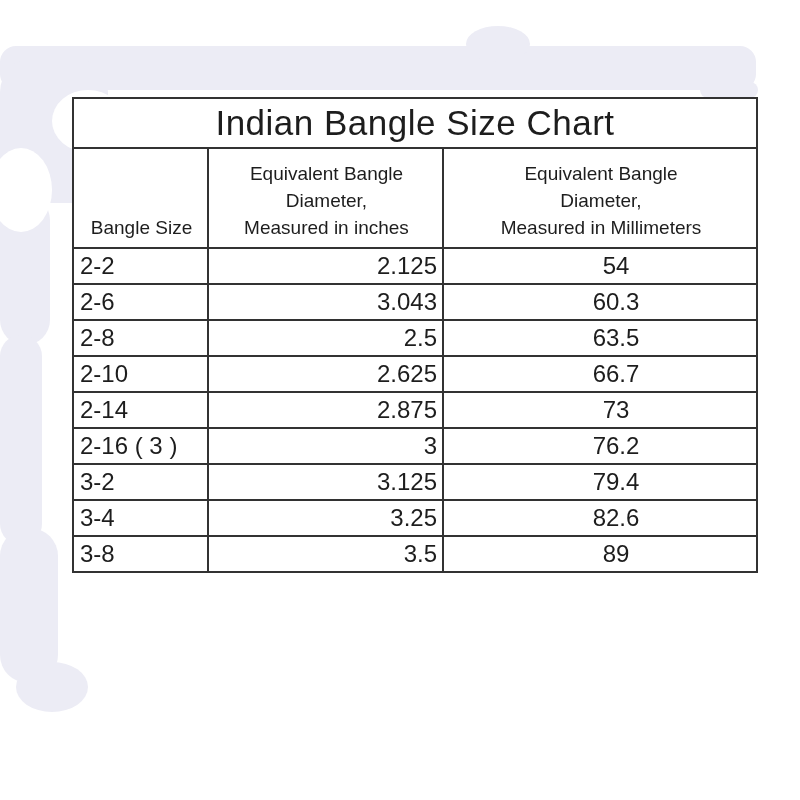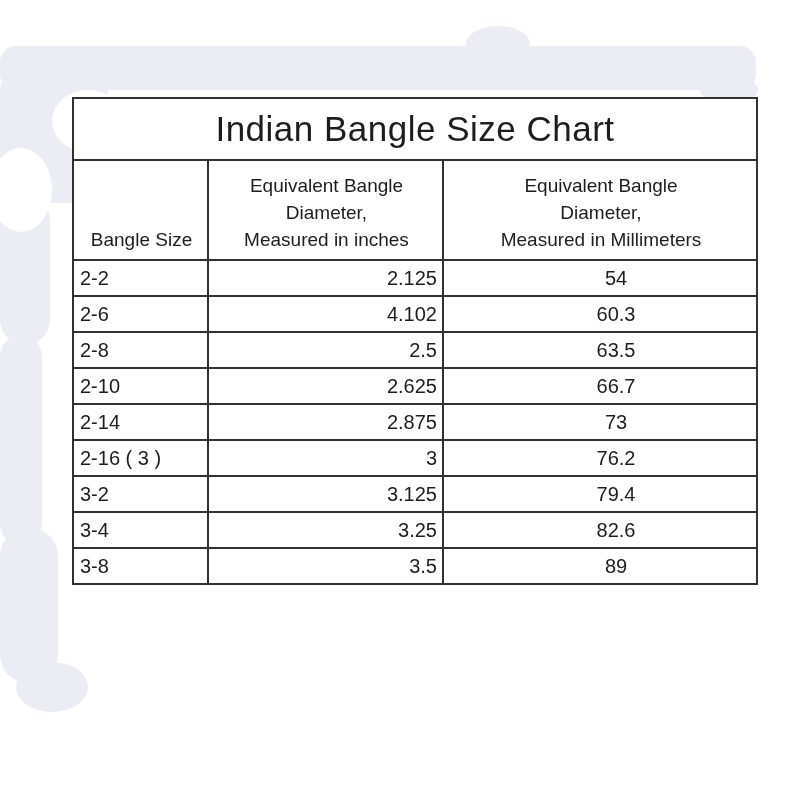--- a/index.html
+++ b/index.html
@@ -43,40 +43,40 @@
     table-layout: fixed;
     width: 684px;
     background: #ffffff;
   }
   table.size-chart th,
   table.size-chart td {
     border: 2px solid #323232;
     font-weight: 400;
     overflow: hidden;
   }
-  .title-row { height: 62px; }
+  .title-row { height: 50px; }
   .title-cell {
     text-align: center;
     vertical-align: middle;
     font-size: 35px;
     letter-spacing: 0.5px;
     padding: 0 4px;
   }
   .header-row { height: 100px; }
   th.colhead {
     font-size: 19px;
     line-height: 1.42;
     text-align: center;
     vertical-align: bottom;
     padding: 3px 4px 5px 6px;
     white-space: pre-line;
   }
   tbody tr { height: 36px; }
   tbody td {
-    font-size: 20px;
+    font-size: 24px;
     vertical-align: middle;
     padding: 0;
     border-radius: 13px;
   }
   tbody td.col0 { text-align: left;   padding-left: 6px; }
   tbody td.col1 { text-align: right;  padding-right: 5px; margin-left: 26px; }
   tbody td.col2 { text-align: center; padding-left: 32px; }
 </style>
 </head>
 <body>
@@ -117,21 +117,21 @@
     </colgroup>
     <tbody>
 
     <tr>
           <td class="col0">2-2</td>
           <td class="col1">2.125</td>
           <td class="col2">54</td>
         </tr>
         <tr>
           <td class="col0">2-6</td>
-          <td class="col1">4.102</td>
+          <td class="col1">3.043</td>
           <td class="col2">60.3</td>
         </tr>
         <tr>
           <td class="col0">2-8</td>
           <td class="col1">2.5</td>
           <td class="col2">63.5</td>
         </tr>
         <tr>
           <td class="col0">2-10</td>
           <td class="col1">2.625</td>

